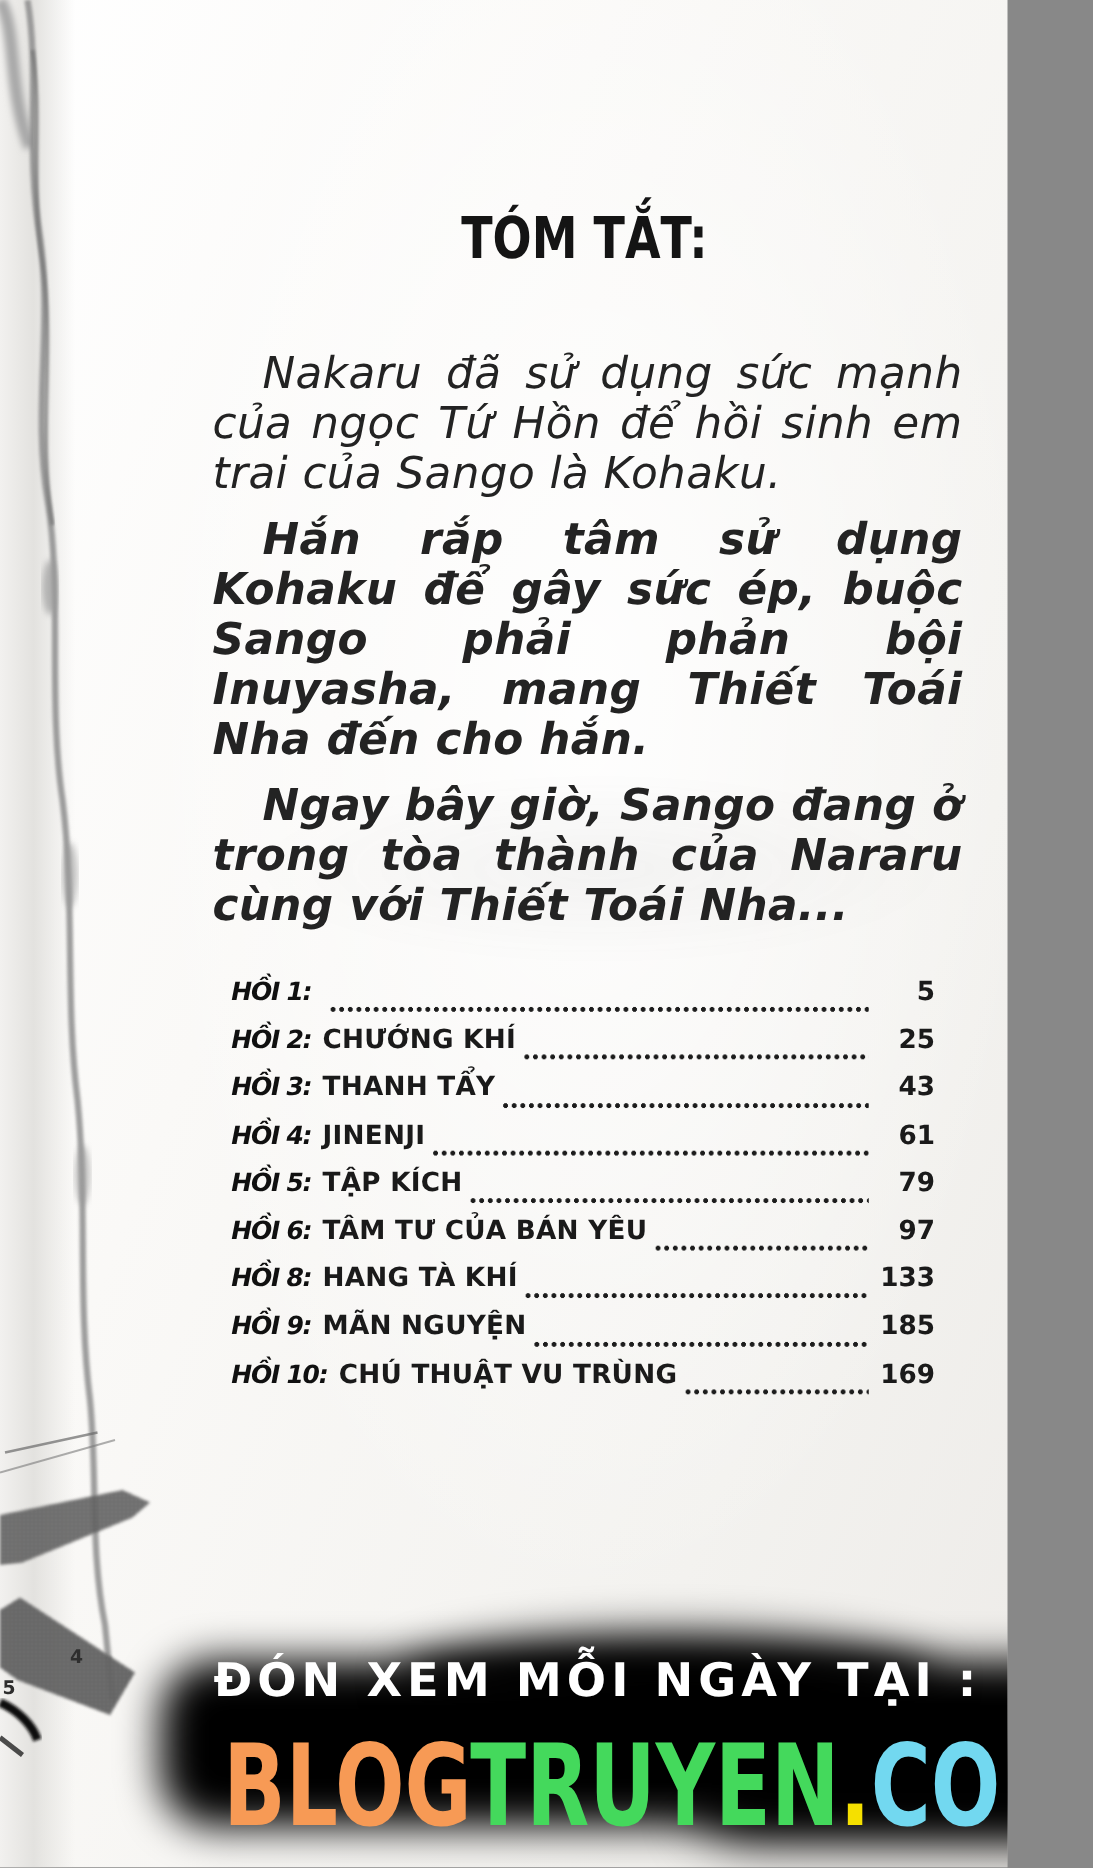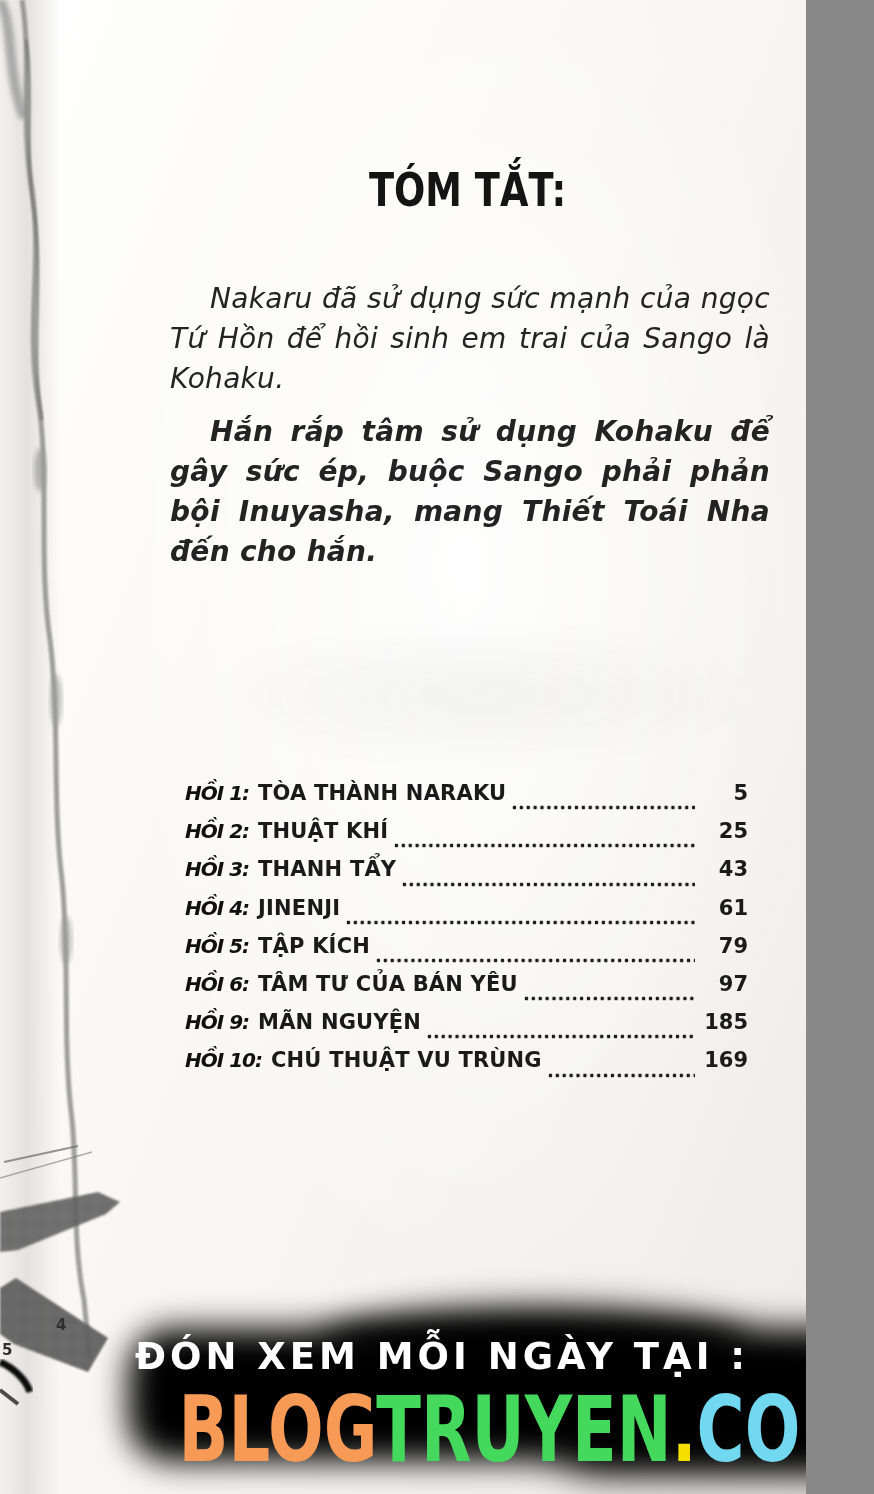--- a/index.html
+++ b/index.html
@@ -30,21 +30,21 @@
     font-weight:bold;
     letter-spacing:0px;
     transform:scaleX(0.80);
     transform-origin:48% top;
     color:#141414;
     white-space:nowrap;
   }
   .summary{margin-top:62px;}
   .para{
     margin:0;
-    font-size:28px;
+    font-size:35px;
     font-style:italic;
     line-height:40px;
     text-align:justify;
     text-indent:40px;
     letter-spacing:.3px;
     color:#232323;
   }
   .para + .para{margin-top:13px;font-weight:bold;}
   
   .toc{position:absolute;left:185px;top:781px;width:563px;}
@@ -90,22 +90,22 @@
   .margin-num{position:absolute;font-size:15px;font-weight:bold;color:#2e2e2e;}
   .margin-num.n4{left:56px;top:1316px;}
   .margin-num.n5{left:2px;top:1341px;}
   
   .banner{position:absolute;left:0;top:1280px;width:874px;height:214px;}
   .blob{position:absolute;background:#000;}
   .blob1{left:128px;top:48px;right:-40px;height:134px;border-radius:44px;filter:blur(16px);}
   .blob2{left:320px;top:28px;width:430px;height:70px;border-radius:50%;filter:blur(17px);}
   .blob3{left:560px;top:120px;right:-30px;height:70px;border-radius:40px;filter:blur(22px);}
   .tagline{
-    position:absolute;left:135px;top:54px;width:650px;
-    text-align:left;
+    position:absolute;left:135px;top:42px;width:650px;
+    text-align:right;
     font-size:37px;
     font-weight:bold;
     letter-spacing:4px;
     line-height:1.25;
     white-space:nowrap;
   }
   .logo{
     position:absolute;left:125px;top:94px;width:670px;
     text-align:center;
     font-size:78px;
@@ -164,33 +164,33 @@
     <path d="M0,1390 L18,1404" stroke="#222" stroke-width="4" fill="none" opacity="0.8"></path>
   </svg>
 
   <div class="bleed"></div>
 
   <div class="content">
     <div class="page-title">TÓM TẮT:</div>
     <div class="summary">
       <p class="para">Nakaru đã sử dụng sức mạnh của ngọc Tứ Hồn để hồi sinh em trai của Sango là Kohaku.</p>
       <p class="para">Hắn rắp tâm sử dụng Kohaku để gây sức ép, buộc Sango phải phản bội Inuyasha, mang Thiết Toái Nha đến cho hắn.</p>
+      <p class="para">Ngay bây giờ, Sango đang ở trong tòa thành của Nararu cùng với Thiết Toái Nha...</p>
     </div>
   </div>
 
   <div class="toc">
     <div class="toc-row">
       <span class="toc-label">HỒI 1:</span>
-      <span class="toc-title">TÒA THÀNH NARAKU</span>
       <span class="toc-dots"></span>
       <span class="toc-page">5</span>
     </div>
     <div class="toc-row">
       <span class="toc-label">HỒI 2:</span>
-      <span class="toc-title">THUẬT KHÍ</span>
+      <span class="toc-title">CHƯỚNG KHÍ</span>
       <span class="toc-dots"></span>
       <span class="toc-page">25</span>
     </div>
     <div class="toc-row">
       <span class="toc-label">HỒI 3:</span>
       <span class="toc-title">THANH TẨY</span>
       <span class="toc-dots"></span>
       <span class="toc-page">43</span>
     </div>
     <div class="toc-row">
@@ -203,20 +203,26 @@
       <span class="toc-label">HỒI 5:</span>
       <span class="toc-title">TẬP KÍCH</span>
       <span class="toc-dots"></span>
       <span class="toc-page">79</span>
     </div>
     <div class="toc-row">
       <span class="toc-label">HỒI 6:</span>
       <span class="toc-title">TÂM TƯ CỦA BÁN YÊU</span>
       <span class="toc-dots"></span>
       <span class="toc-page">97</span>
+    </div>
+    <div class="toc-row">
+      <span class="toc-label">HỒI 8:</span>
+      <span class="toc-title">HANG TÀ KHÍ</span>
+      <span class="toc-dots"></span>
+      <span class="toc-page">133</span>
     </div>
     <div class="toc-row">
       <span class="toc-label">HỒI 9:</span>
       <span class="toc-title">MÃN NGUYỆN</span>
       <span class="toc-dots"></span>
       <span class="toc-page">185</span>
     </div>
     <div class="toc-row">
       <span class="toc-label">HỒI 10:</span>
       <span class="toc-title">CHÚ THUẬT VU TRÙNG</span>

